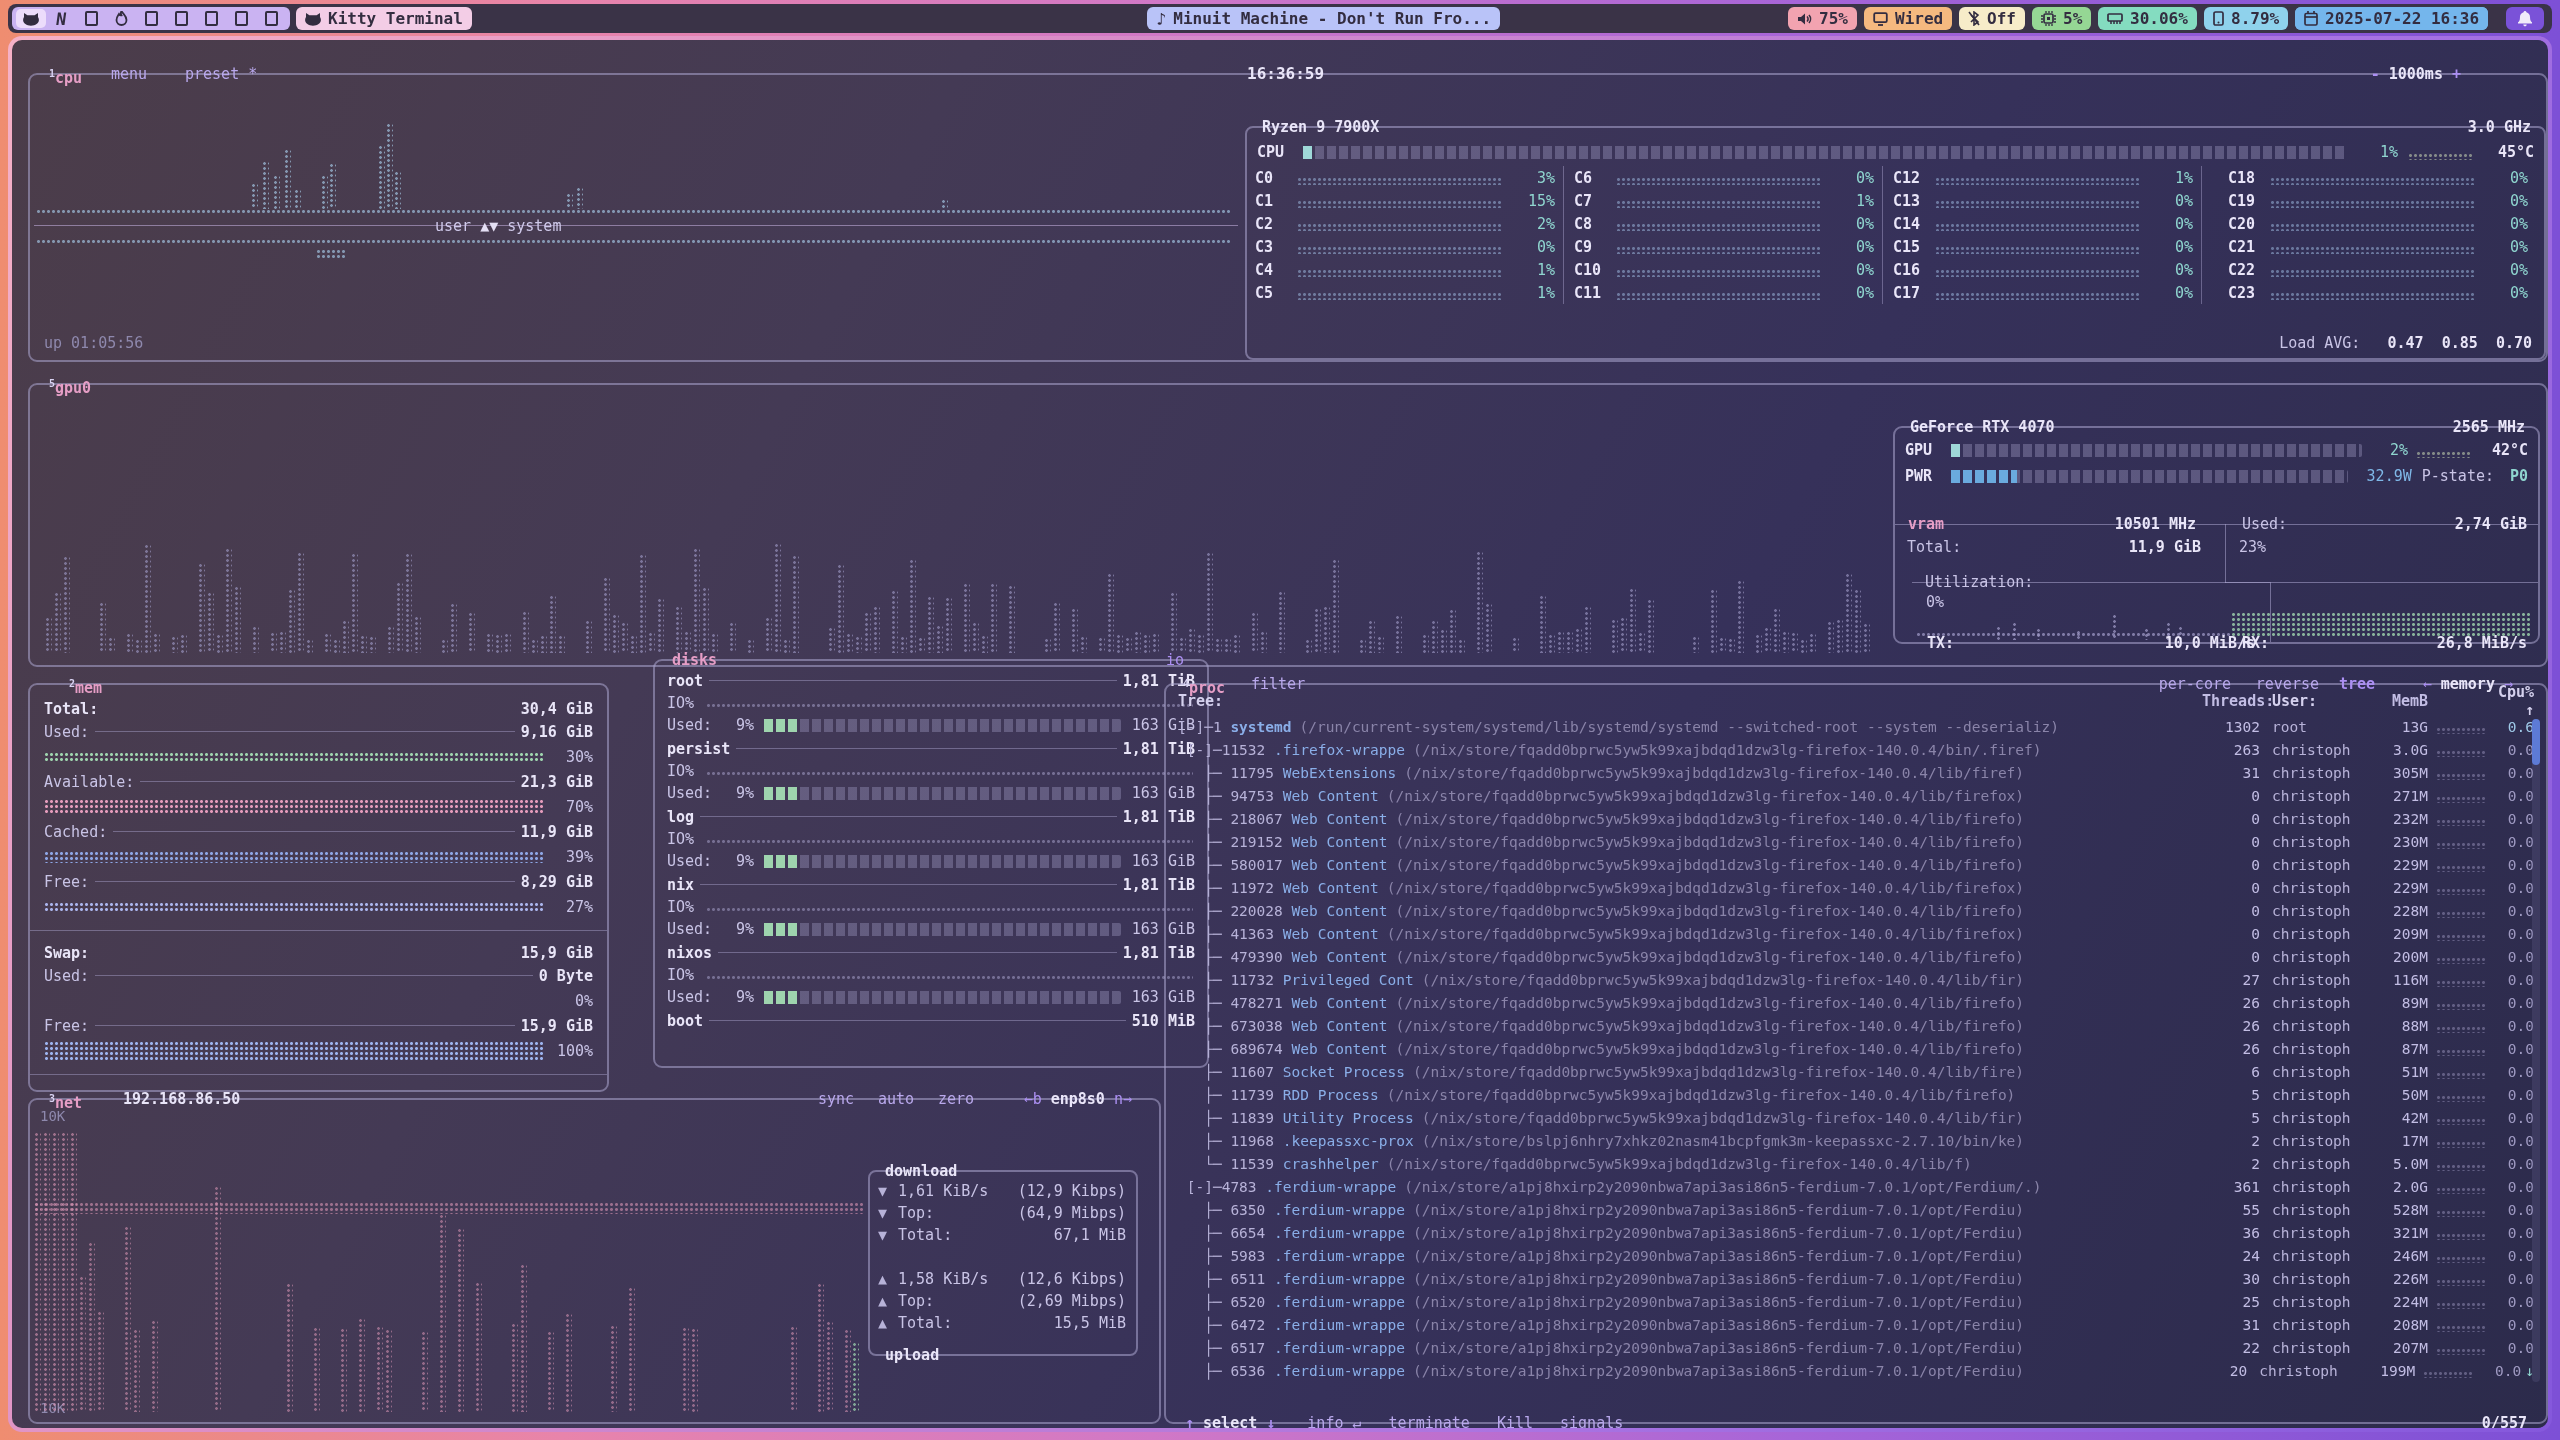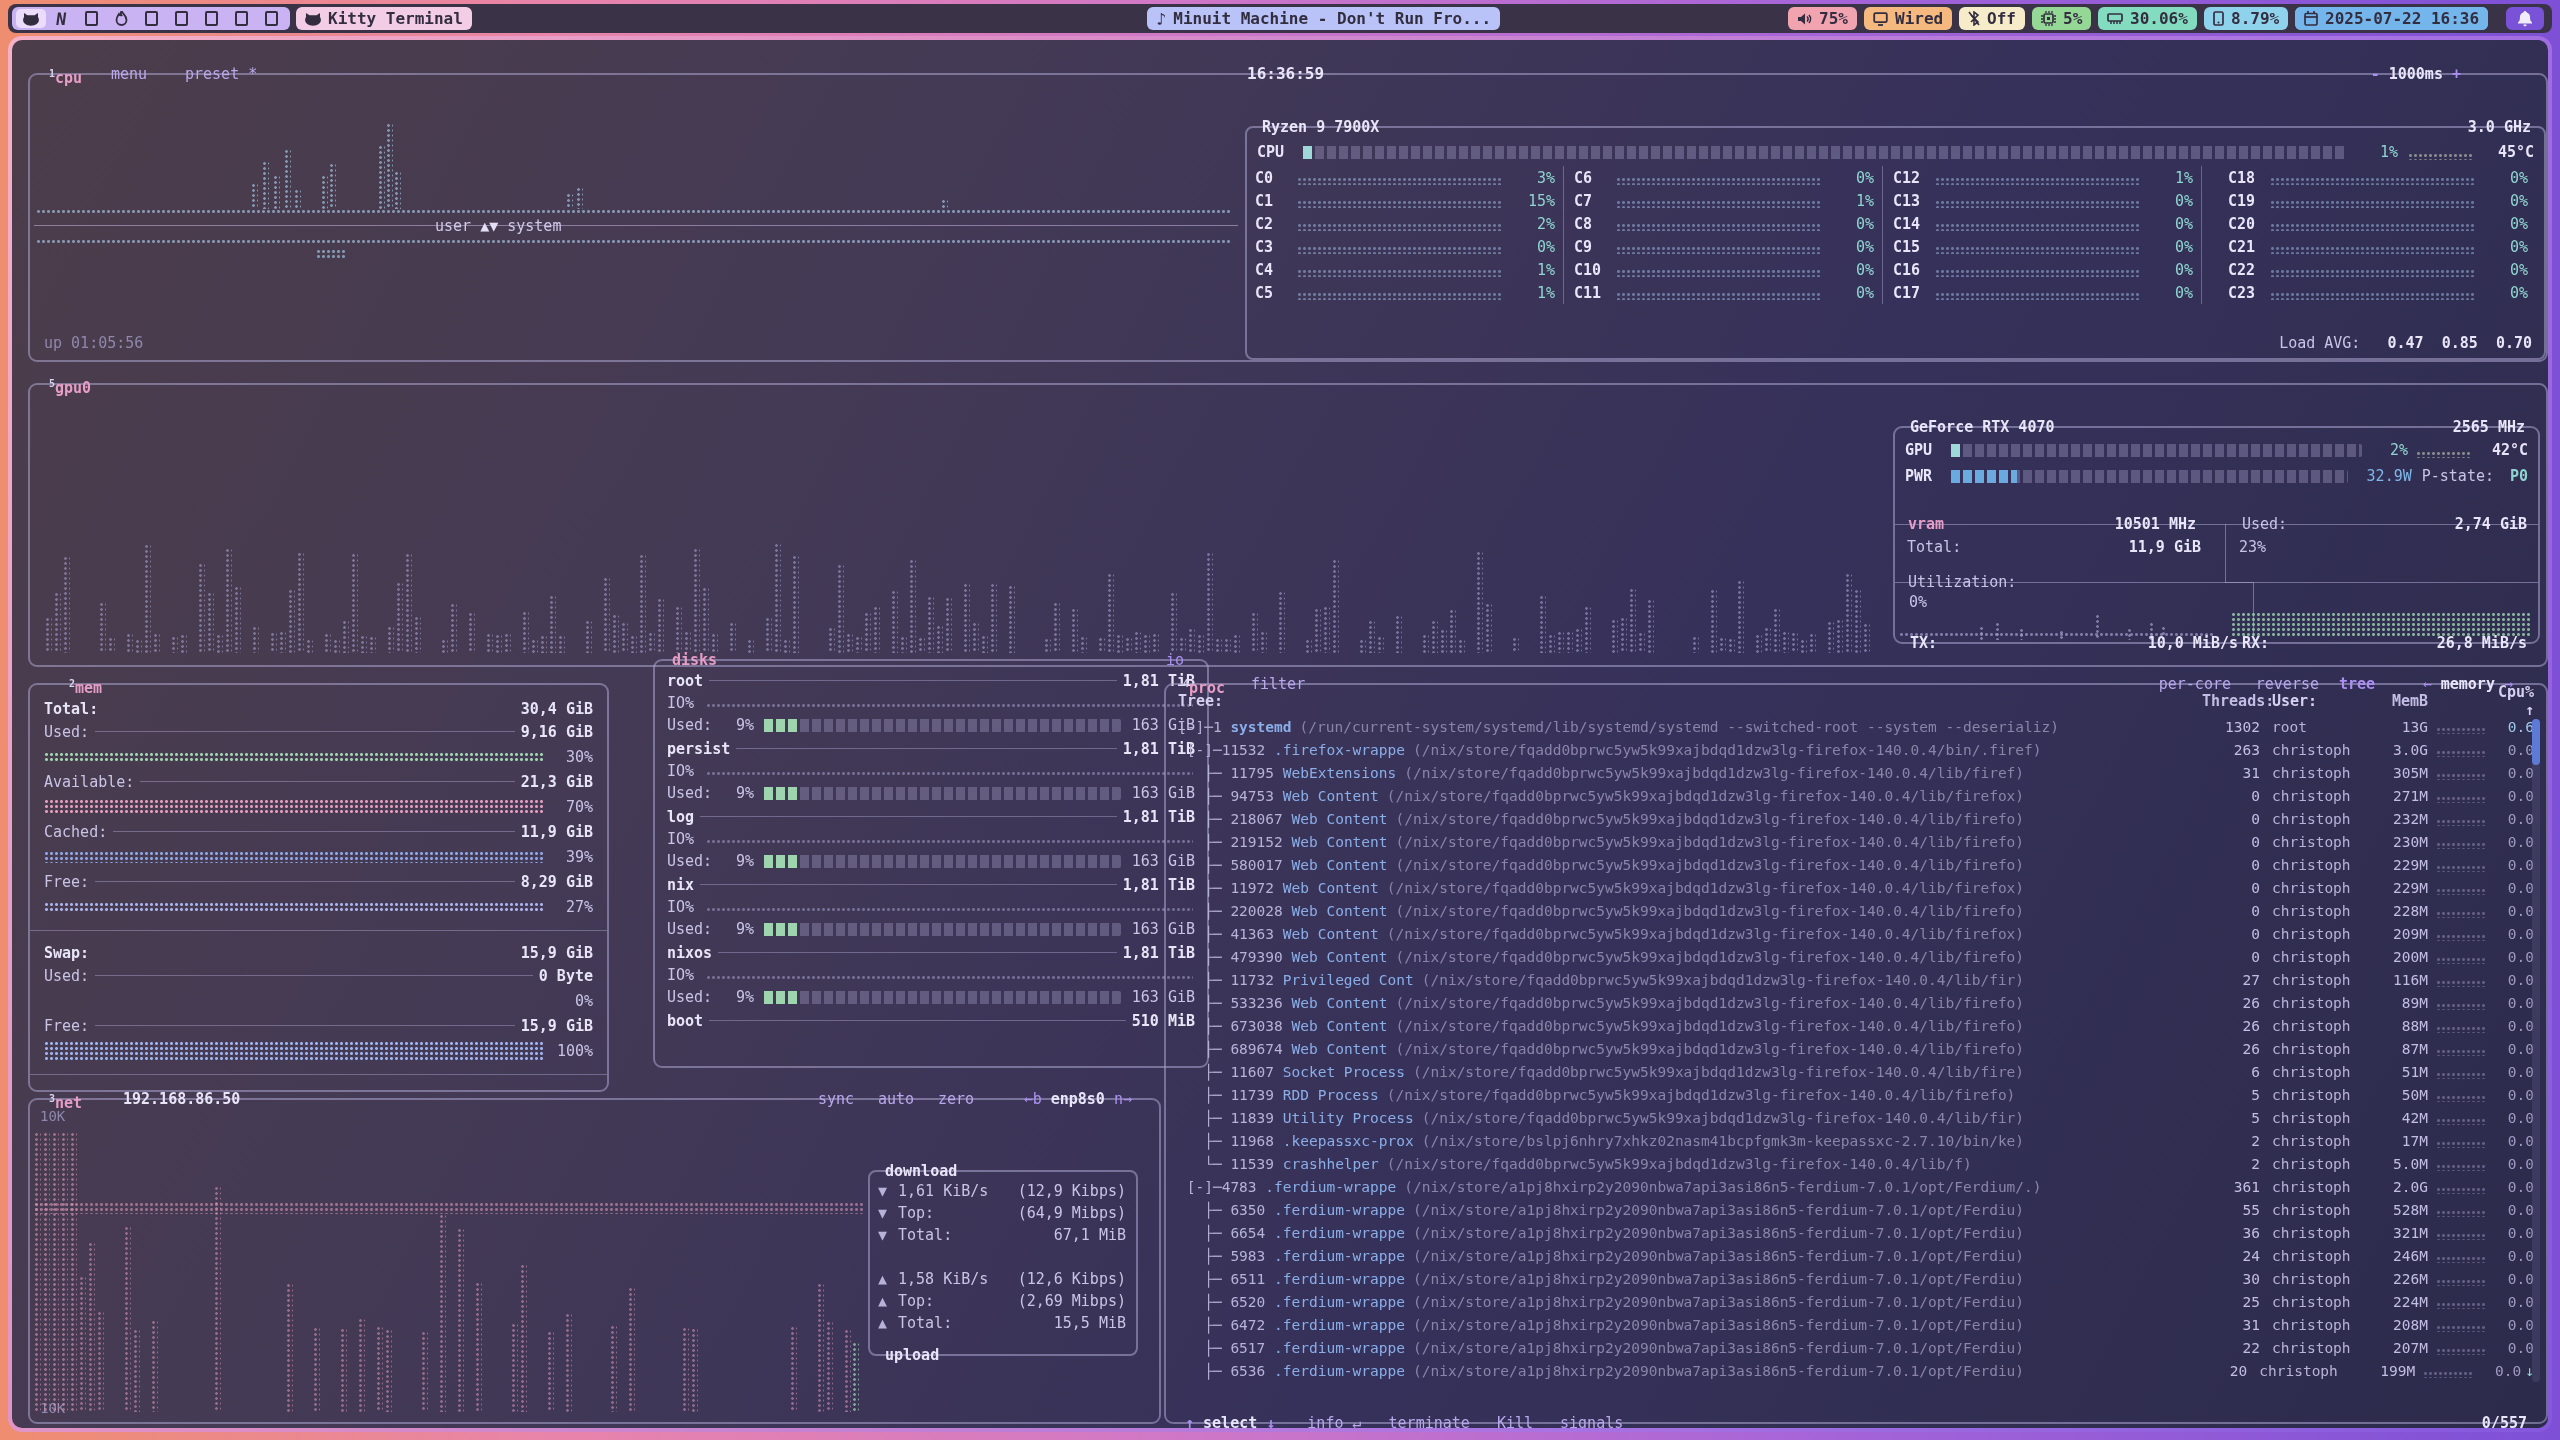--- a/index.html
+++ b/index.html
@@ -580,21 +580,21 @@
               <span class="bold">11,9 GiB</span>
             </div>
       </div>
       <div style="position:absolute;left:330px;top:96px;right:0;height:58px;border-top:1.5px solid var(--bord);">
         <span class="patch" style="left:12px;top:-10px;color:var(--tx);">Used:</span>
         <span class="patch" style="right:6px;top:-10px;font-weight:bold;color:var(--bright);">2,74 GiB</span>
         <div class="kv" style="margin:10px 10px 0 14px;">
               <span>23%</span>
             </div>
       </div>
-      <div style="position:absolute;left:0;top:154px;width:330px;bottom:0;border-top:1.5px solid var(--bord);border-right:1.5px solid var(--bord);padding-left:28px;">
+      <div style="position:absolute;left:17px;top:154px;width:330px;bottom:0;border-top:1.5px solid var(--bord);border-right:1.5px solid var(--bord);padding-left:28px;">
         <span class="patch" style="left:8px;top:-10px;color:var(--tx);">Utilization:</span>
         <span style="position:absolute;left:14px;top:10px;color:var(--tx);font-size:15px;">0%</span>
         <div id="tx-graph" style="position:absolute;left:4px;bottom:2px;width:320px;height:28px;">
               <div class="dots" style="position: absolute; top: 20px; left: 0px; width: 316px; height: 6px; --c: rgba(160,155,200,.7);"></div>
               <div class="col" style="left: 80px; width: 6px; height: 14px; --c: rgba(160,155,200,.7);"></div>
               <div class="col" style="left: 96px; width: 6px; height: 18px; --c: rgba(160,155,200,.7);"></div>
               <div class="col" style="left: 120px; width: 6px; height: 12px; --c: rgba(160,155,200,.7);"></div>
               <div class="col" style="left: 160px; width: 6px; height: 10px; --c: rgba(160,155,200,.7);"></div>
               <div class="col" style="left: 196px; width: 6px; height: 26px; --c: rgba(160,155,200,.7);"></div>
               <div class="col" style="left: 228px; width: 6px; height: 12px; --c: rgba(160,155,200,.7);"></div>
@@ -1014,21 +1014,21 @@
             <span class="ptree">   ├─ 11732 </span>
             <span class="pname">Privileged Cont</span>
             <span class="ppath">(/nix/store/fqadd0bprwc5yw5k99xajbdqd1dzw3lg-firefox-140.0.4/lib/fir)</span>
             <span class="pth">27</span>
             <span class="puser">christoph</span>
             <span class="pmem">116M</span>
             <span class="pbar dots"></span>
             <span class="pcpu">0.0</span>
           </div>
           <div class="prow">
-            <span class="ptree">   ├─ 533236 </span>
+            <span class="ptree">   ├─ 478271 </span>
             <span class="pname">Web Content</span>
             <span class="ppath">(/nix/store/fqadd0bprwc5yw5k99xajbdqd1dzw3lg-firefox-140.0.4/lib/firefo)</span>
             <span class="pth">26</span>
             <span class="puser">christoph</span>
             <span class="pmem">89M</span>
             <span class="pbar dots"></span>
             <span class="pcpu">0.0</span>
           </div>
           <div class="prow">
             <span class="ptree">   ├─ 673038 </span>

